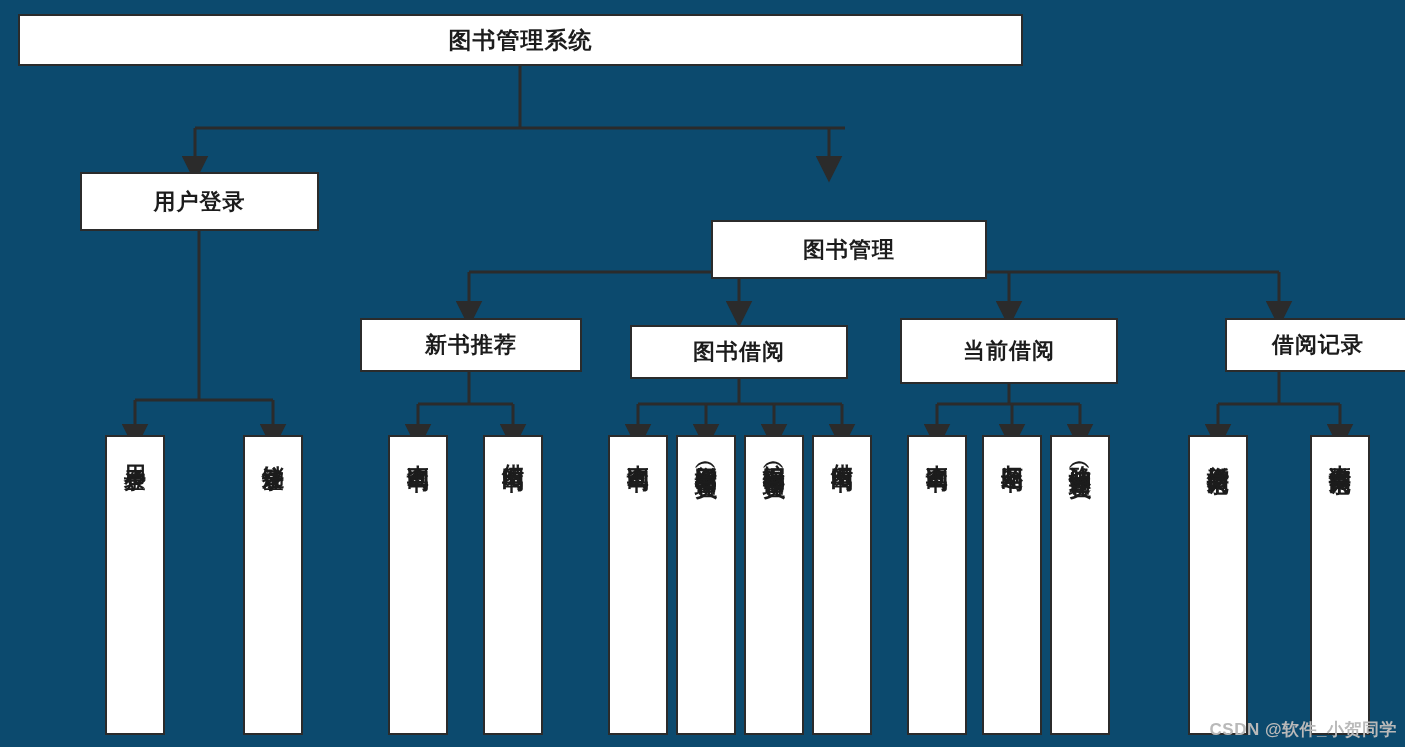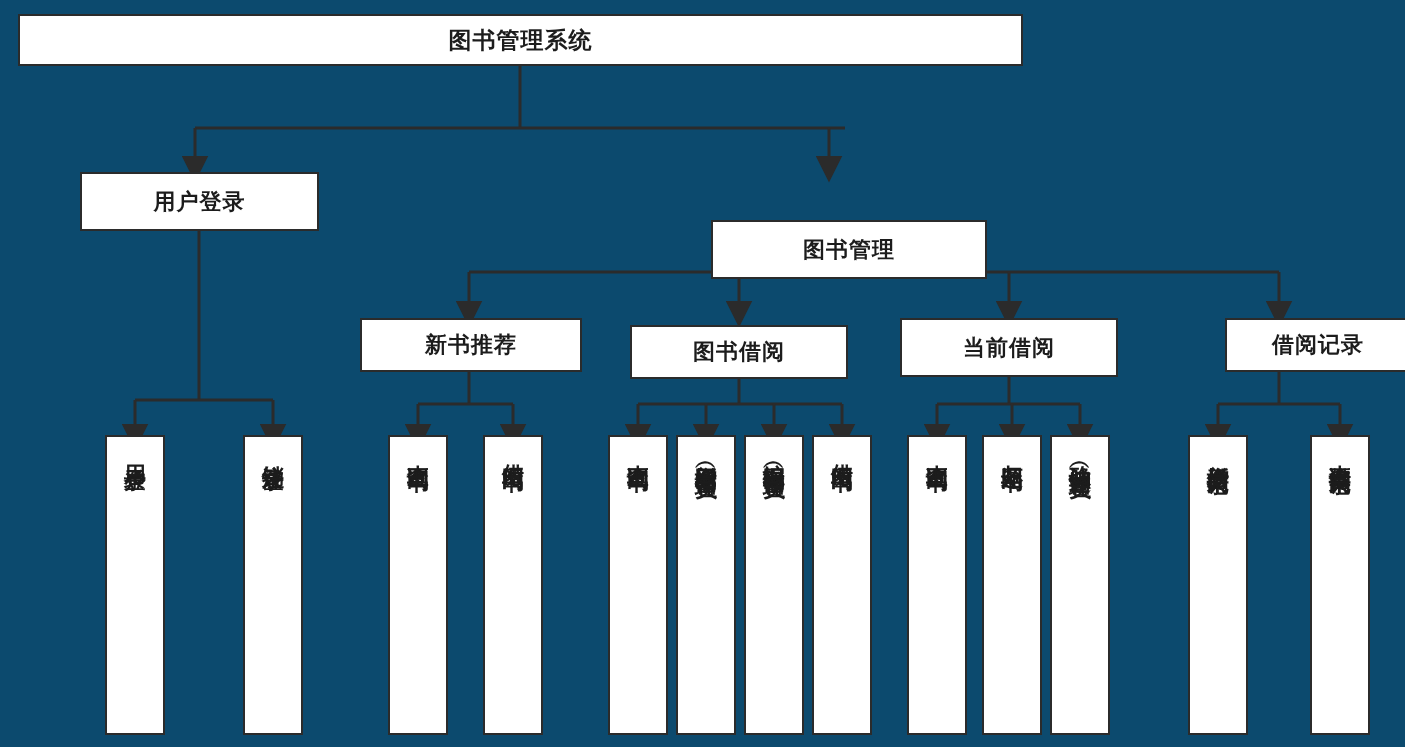--- a/index.html
+++ b/index.html
@@ -84,21 +84,21 @@
   <div class="node horiz" style="left:711px;top:172px;width:276px;height:59px;margin-top:48px;">
     <span>图书管理</span>
   </div>
 
   <div class="node horiz" style="left:360px;top:318px;width:222px;height:54px;">
     <span>新书推荐</span>
   </div>
   <div class="node horiz" style="left:630px;top:318px;width:218px;height:54px;margin-top:7px;">
     <span>图书借阅</span>
   </div>
-  <div class="node horiz" style="left:900px;top:318px;width:218px;height:59px;">
+  <div class="node horiz" style="left:900px;top:318px;width:218px;height:66px;">
     <span>当前借阅</span>
   </div>
   <div class="node horiz" style="left:1225px;top:318px;width:186px;height:54px;">
     <span>借阅记录</span>
   </div>
 
   <div class="node vert" style="left:105px;top:435px;width:60px;height:300px;">
     <span class="vlabel">用户登录</span>
   </div>
   <div class="node vert" style="left:243px;top:435px;width:60px;height:300px;">
@@ -135,13 +135,14 @@
     <span class="vlabel">确认归还（管理员）</span>
   </div>
 
   <div class="node vert" style="left:1188px;top:435px;width:60px;height:300px;">
     <span class="vlabel">新增借阅记录</span>
   </div>
   <div class="node vert" style="left:1310px;top:435px;width:60px;height:300px;">
     <span class="vlabel">查询借阅记录</span>
   </div>
 
+  <div class="wm">CSDN @软件_小贺同学</div>
 </div>
 
 </body></html>

